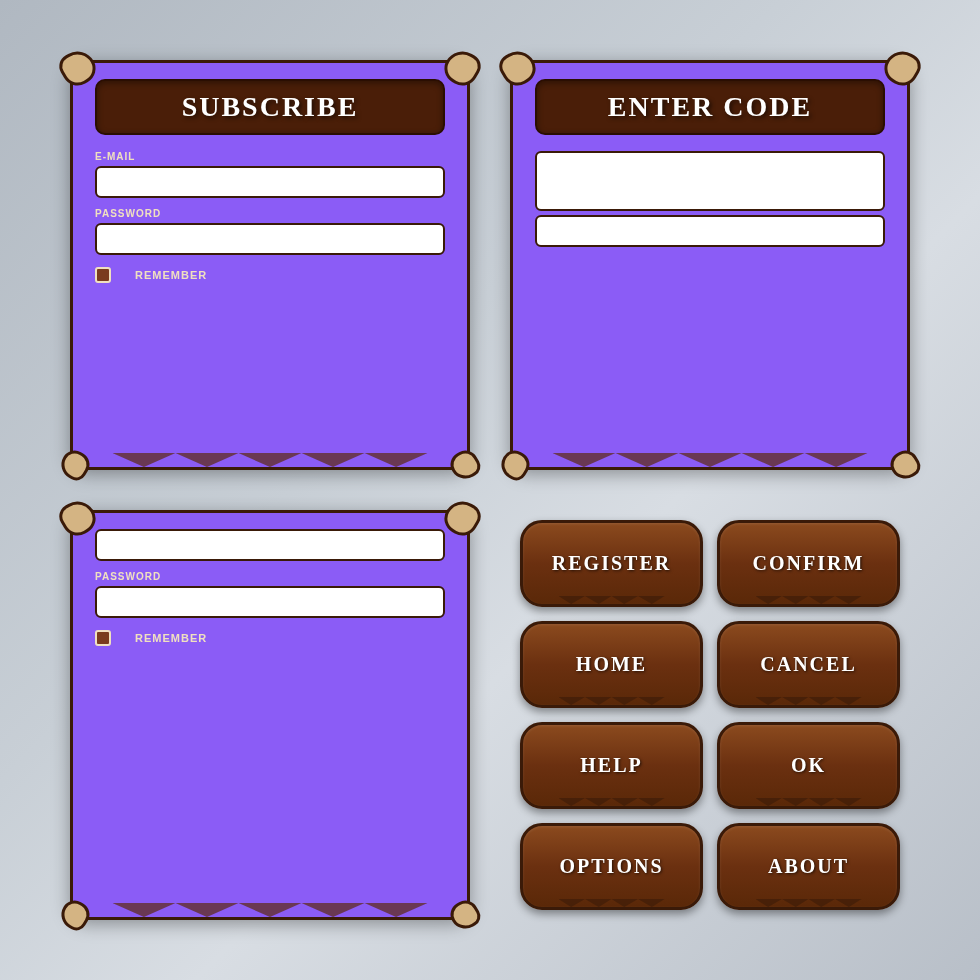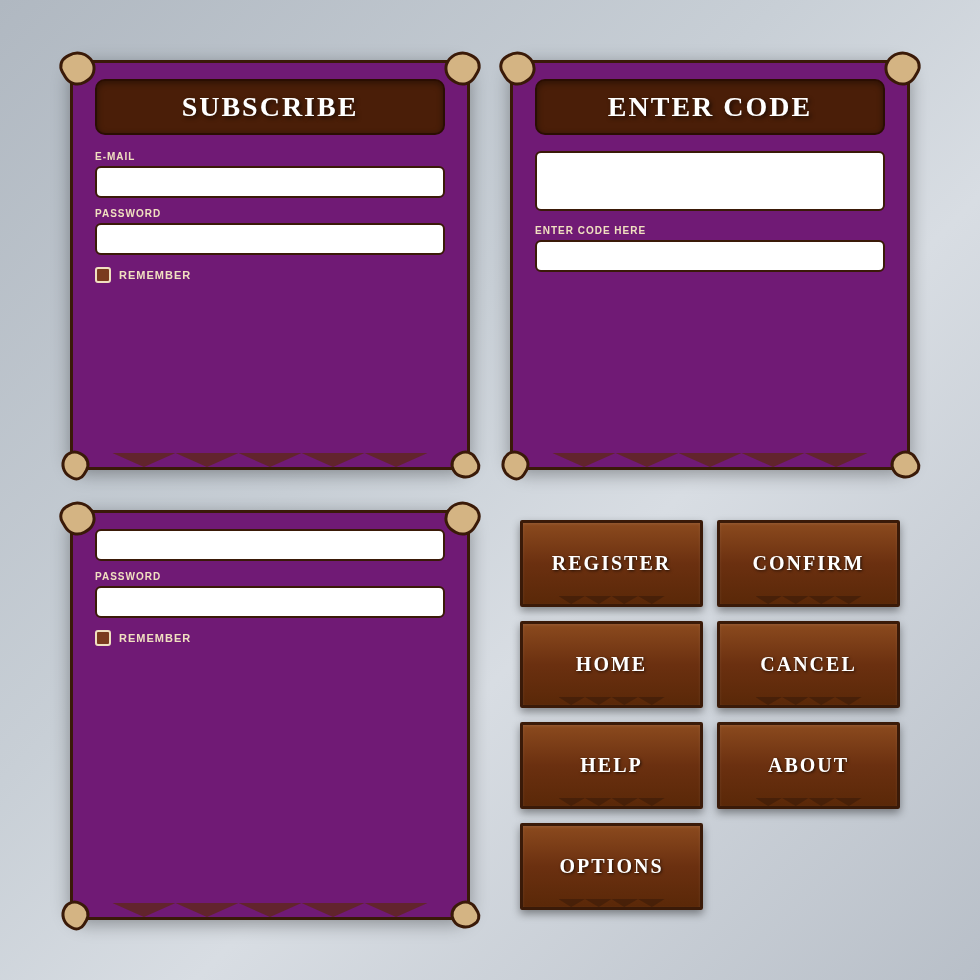--- a/index.html
+++ b/index.html
@@ -20,21 +20,21 @@
       grid-template-columns: 1fr 1fr;
       grid-template-rows: 1fr 1fr;
       gap: 40px;
       width: 840px;
       height: 860px;
     }
 
     
     .panel {
       position: relative;
-      background: #701a75;
+      background: #8b5cf6;
       border-radius: 18px;
       border: 3px solid #3a1a08;
       padding: 16px 22px 24px;
       box-shadow: 0 4px 18px rgba(0,0,0,0.35);
     }
 
     
     .panel::before,
     .panel::after {
       content: '';
@@ -127,21 +127,21 @@
       font-size: 13px;
       outline: none;
       color: #333;
       resize: none;
     }
 
     
     .remember-row {
       display: flex;
       align-items: center;
-      gap: 8px;
+      gap: 24px;
       margin-top: 12px;
     }
 
     .remember-checkbox {
       width: 16px;
       height: 16px;
       border: 2px solid #f0e0c0;
       background: #7a3b1e;
       border-radius: 3px;
       cursor: pointer;
@@ -163,21 +163,21 @@
       grid-template-columns: 1fr 1fr;
       grid-template-rows: repeat(4, 1fr);
       gap: 14px;
       align-content: center;
       padding: 10px;
     }
 
     .game-btn {
       background: linear-gradient(180deg, #8b4a1e 0%, #6b3010 50%, #5a2808 100%);
       border: 3px solid #3a1a08;
-      border-radius: 2px;
+      border-radius: 22px;
       padding: 14px 10px;
       cursor: pointer;
       text-align: left;
       box-shadow: 0 4px 8px rgba(0,0,0,0.4), inset 0 1px 3px rgba(255,255,255,0.1);
       transition: transform 0.1s;
       position: relative;
       min-height: 60px;
       display: flex;
       align-items: center;
       justify-content: center;
@@ -229,21 +229,20 @@
     <div class="panel-bottom-wave"></div>
   </div>
 
   <div class="panel">
     <div class="pin-br"></div>
     <div class="pin-bl"></div>
     <div class="panel-title-bar">
       <span class="panel-title">ENTER CODE</span>
     </div>
     <textarea class="text-input-large" style=""></textarea>
-    <div class="field-label">ENTER CODE HERE</div>
     <input class="text-input" type="text" style="">
     <div class="panel-bottom-wave"></div>
   </div>
 
   <div class="panel">
     <div class="pin-br"></div>
     <div class="pin-bl"></div>
     <input class="text-input" type="text" style="">
     <div class="field-label">PASSWORD</div>
     <input class="text-input" type="password" style="">
@@ -264,20 +263,23 @@
     <button class="game-btn">
       <span class="game-btn-label">HOME</span>
     </button>
     <button class="game-btn">
       <span class="game-btn-label">CANCEL</span>
     </button>
     <button class="game-btn">
       <span class="game-btn-label">HELP</span>
     </button>
     <button class="game-btn">
+      <span class="game-btn-label">OK</span>
+    </button>
+    <button class="game-btn">
+      <span class="game-btn-label">OPTIONS</span>
+    </button>
+    <button class="game-btn">
       <span class="game-btn-label">ABOUT</span>
     </button>
-    <button class="game-btn">
-      <span class="game-btn-label">OPTIONS</span>
-    </button>
   </div>
 
 </div>
 
 </body></html>

